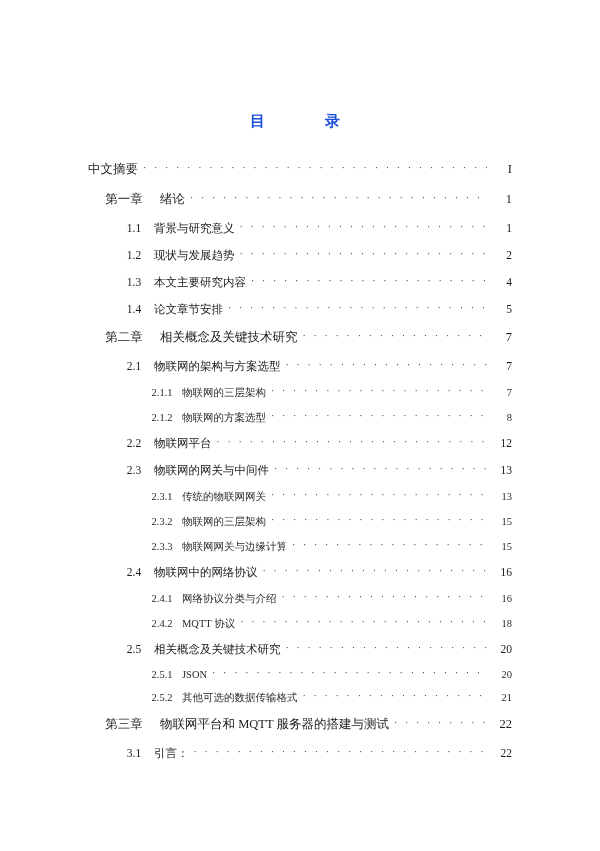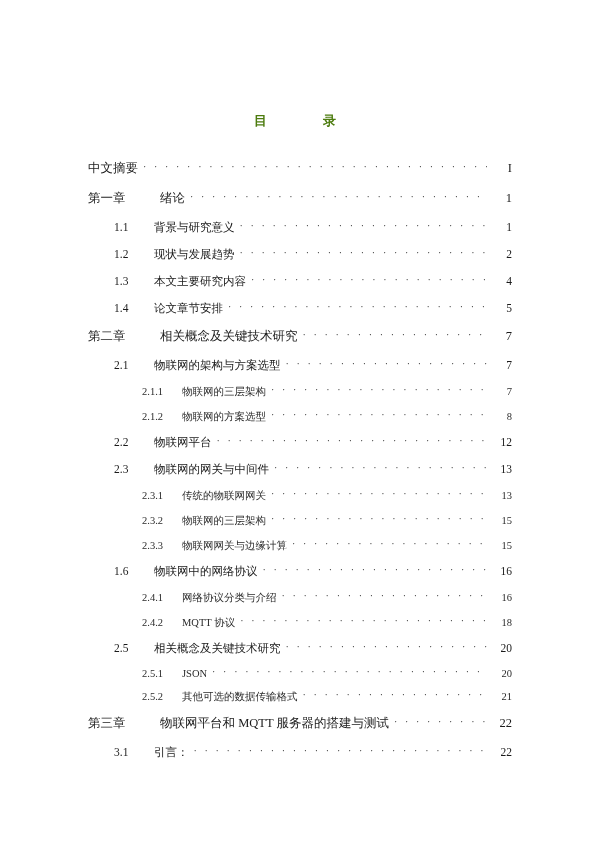--- a/index.html
+++ b/index.html
@@ -16,45 +16,46 @@
     overflow: hidden;
   }
   .page {
     position: relative;
     width: 600px;
     height: 851px;
     box-sizing: border-box;
   }
   .toc-title {
     text-align: center;
-    font-size: 13px;
+    font-size: 15px;
     font-weight: bold;
     letter-spacing: 10px;
     margin-top: 112px;
-    color: #4d7c0f;
+    color: #1d4ed8;
   }
   .toc-list {
     margin: 30px 0 0 0;
     padding: 0 88px 0 88px;
   }
   .toc-row {
     display: flex;
     align-items: baseline;
     width: 100%;
     box-sizing: border-box;
     white-space: nowrap;
     font-family: Liberation Serif, serif;
   }
   .toc-row .label-wrap {
     display: flex;
     align-items: baseline;
     flex: 0 0 auto;
   }
   .toc-row .chapter {
     flex: 0 0 auto;
+    text-align: center;
   }
   .toc-row .title {
     flex: 0 0 auto;
   }
   .toc-row .leader {
     flex: 1 1 auto;
     overflow: hidden;
     margin: 0 5px;
     position: relative;
     top: -2px;
@@ -230,21 +231,21 @@
       <div class="toc-row lvl2">
         <span class="label-wrap">
           <span class="chapter">2.3.3</span>
           <span class="title">物联网网关与边缘计算</span>
         </span>
         <span class="leader">· · · · · · · · · · · · · · · · · · · · · · · · · · · · · · · · · · · · · · · · · · · · · · · · · · · · · · · · · · · · · · · · · · · · · · · · · · · · · · · · · · · · · · · · · </span>
         <span class="pageno">15</span>
       </div>
       <div class="toc-row lvl1">
         <span class="label-wrap">
-          <span class="chapter">1.6</span>
+          <span class="chapter">2.4</span>
           <span class="title">物联网中的网络协议</span>
         </span>
         <span class="leader">· · · · · · · · · · · · · · · · · · · · · · · · · · · · · · · · · · · · · · · · · · · · · · · · · · · · · · · · · · · · · · · · · · · · · · · · · · · · · · · · · · · · · · · · · </span>
         <span class="pageno">16</span>
       </div>
       <div class="toc-row lvl2">
         <span class="label-wrap">
           <span class="chapter">2.4.1</span>
           <span class="title">网络协议分类与介绍</span>
         </span>

